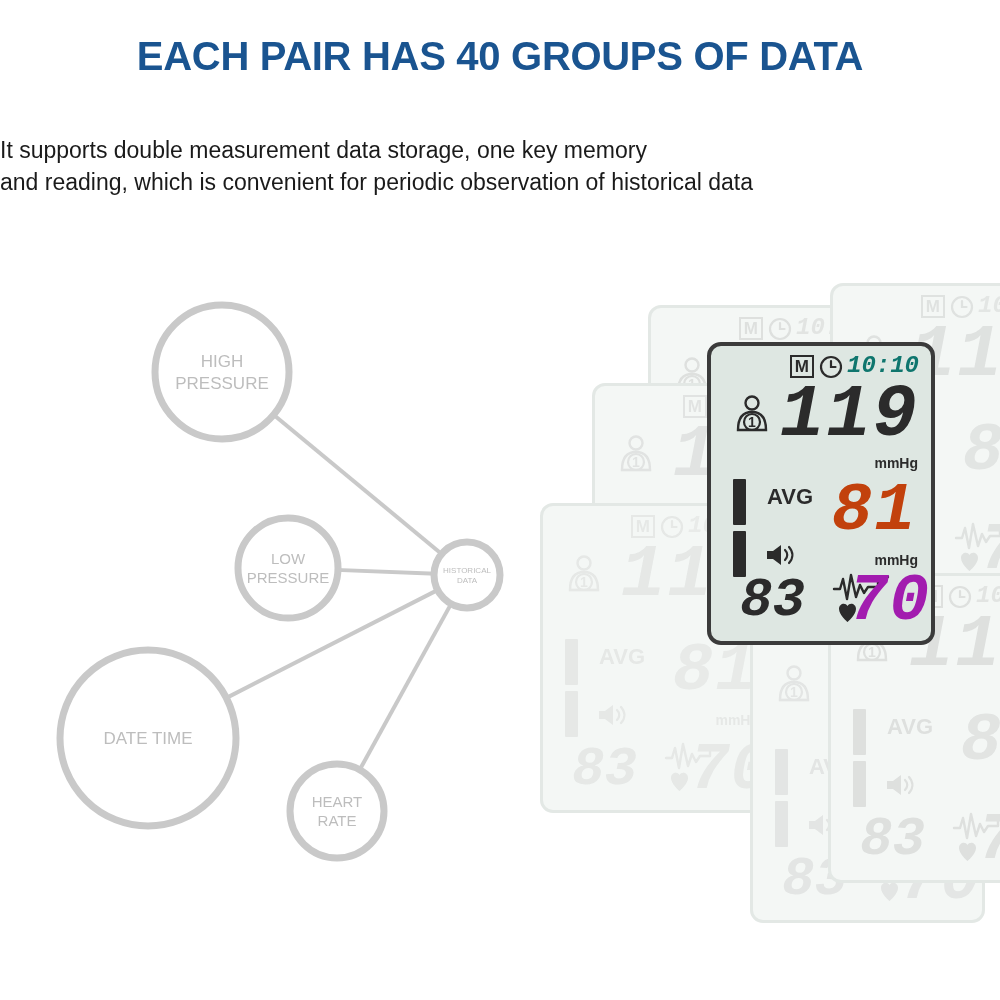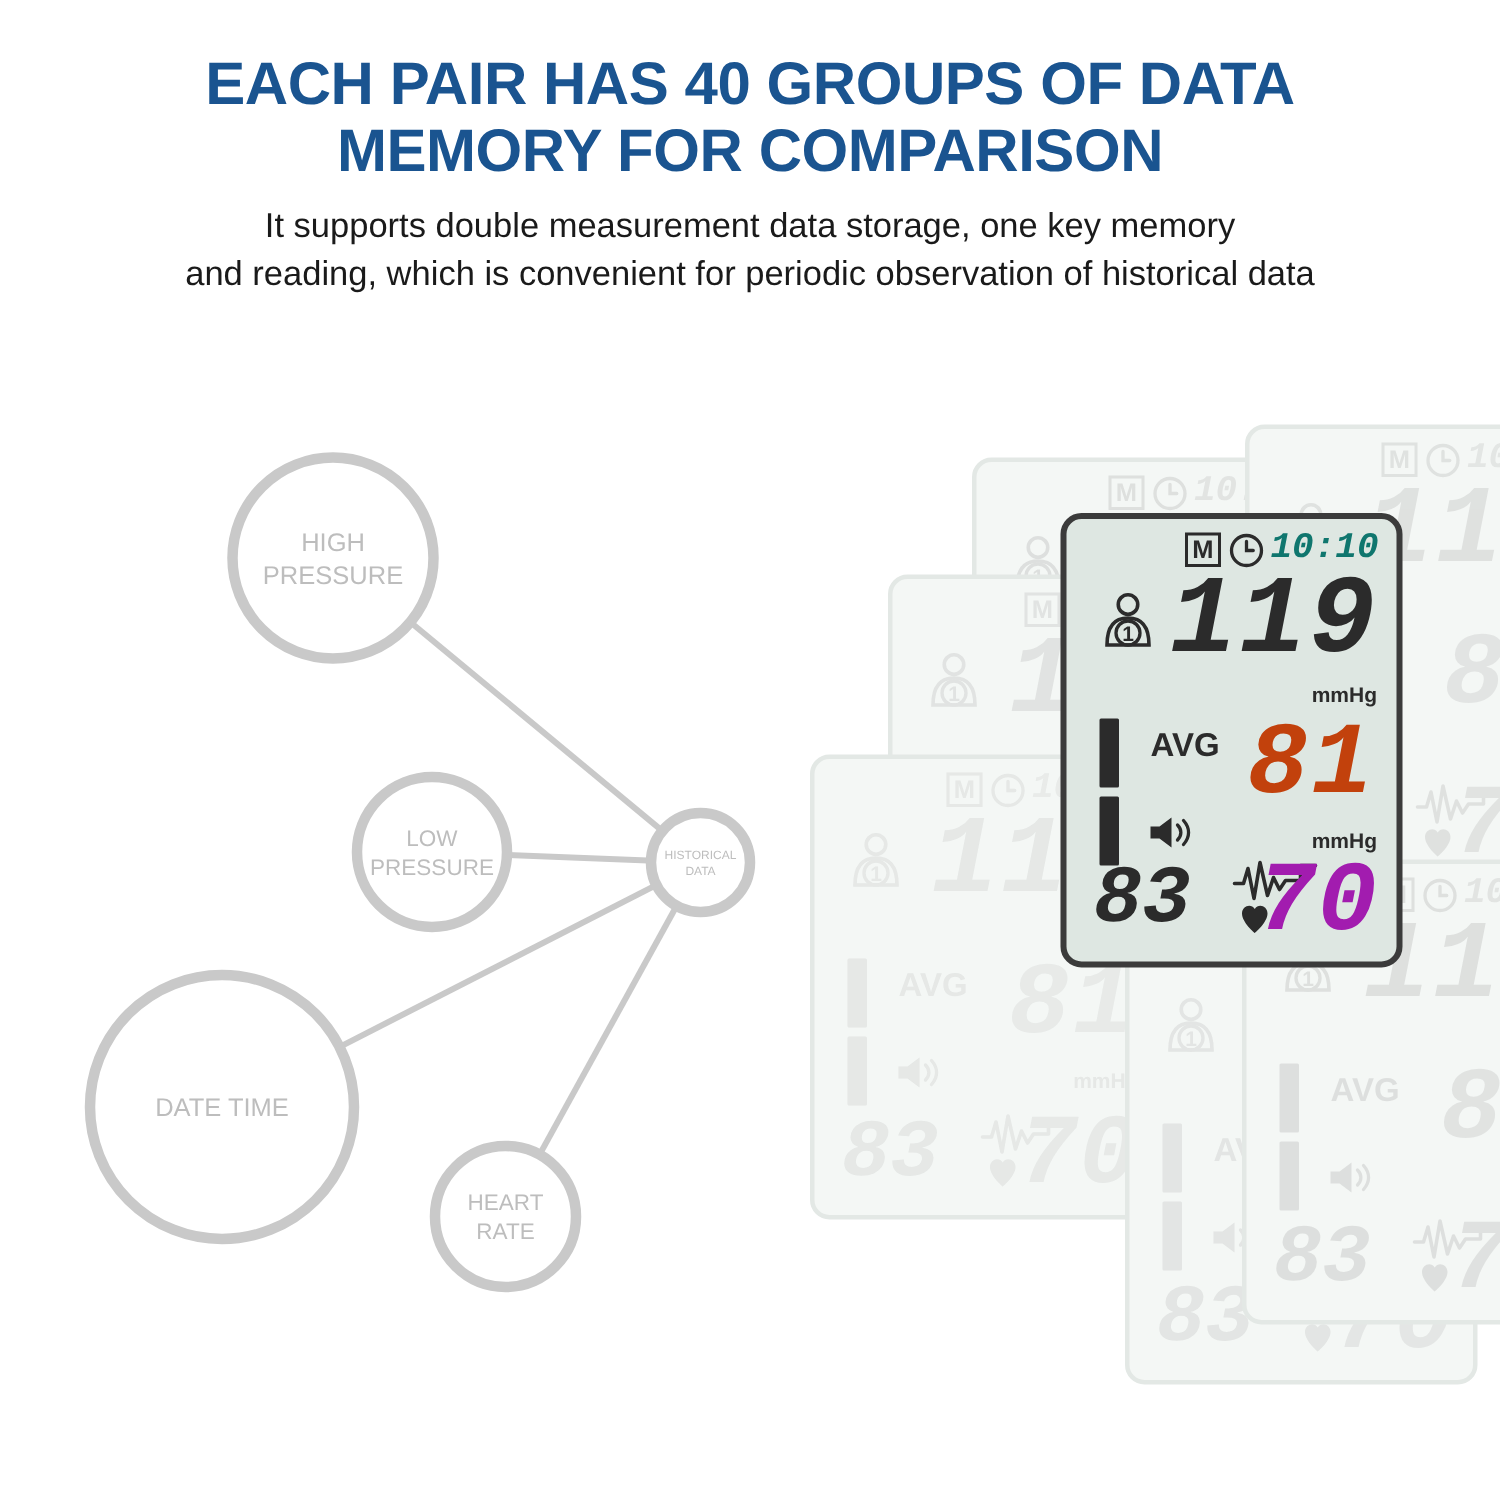--- a/index.html
+++ b/index.html
@@ -18,21 +18,20 @@
     position:absolute; left:0; top:34px; width:1000px;
     text-align:center;
     font-size:40px; line-height:45px;
     font-weight:bold;
     letter-spacing:-0.3px;
     color:#1a5490;
     font-family:"Liberation Sans", sans-serif;
   }
   #subtitle {
     position:absolute; left:0; top:134px; width:1000px;
-    text-align:center;
     font-size:23px; line-height:32px;
     color:#1a1a1a;
     font-family:"Liberation Sans", sans-serif;
   }
   #subtitle .sub-line { display:block; white-space:nowrap; }
 
   
   #diagram { position:absolute; left:0; top:260px; width:540px; height:640px; }
   #diagram-svg { position:absolute; left:0; top:0; }
   .node-circle { fill:none; stroke:#c9c9c9; }
@@ -117,21 +116,21 @@
     font-family:"Liberation Mono", monospace;
     letter-spacing:2px;
   }
   .dia-unit {
     position:absolute; right:13px; top:207px;
     font-size:14px; font-weight:bold; line-height:15px;
     color:#2b2b2b;
     font-family:"Liberation Sans", sans-serif;
   }
 
-  .row-bot { position:absolute; left:0; bottom:6px; width:100%; height:64px; }
+  .row-bot { position:absolute; left:11px; bottom:6px; width:100%; height:64px; }
   .bot-left {
     position:absolute; left:18px; top:2px;
     font-size:54px; line-height:56px;
     font-weight:bold; font-style:italic;
     color:#2b2b2b;
     font-family:"Liberation Mono", monospace;
   }
   .ecg-ic { position:absolute; left:110px; top:0px; }
   .bot-right {
     position:absolute; right:12px; top:-2px;
@@ -149,21 +148,20 @@
   .g3 .lcd-inner { opacity:0.17; }
   .g4 .lcd-inner { opacity:0.20; }
   .g5 .lcd-inner { opacity:0.24; }
 </style>
 </head>
 <body>
 
 <div id="header">
   <div id="title">
     <span>EACH PAIR HAS 40 GROUPS OF DATA</span><br>
-    <span>MEMORY FOR COMPARISON</span>
   </div>
   <div id="subtitle">
     <span class="sub-line">It supports double measurement data storage, one key memory</span>
     <span class="sub-line">and reading, which is convenient for periodic observation of historical data</span>
   </div>
 </div>
 
 <div id="diagram">
   <svg id="diagram-svg" width="540" height="640" viewBox="0 0 540 640">
     <g id="links-layer">

